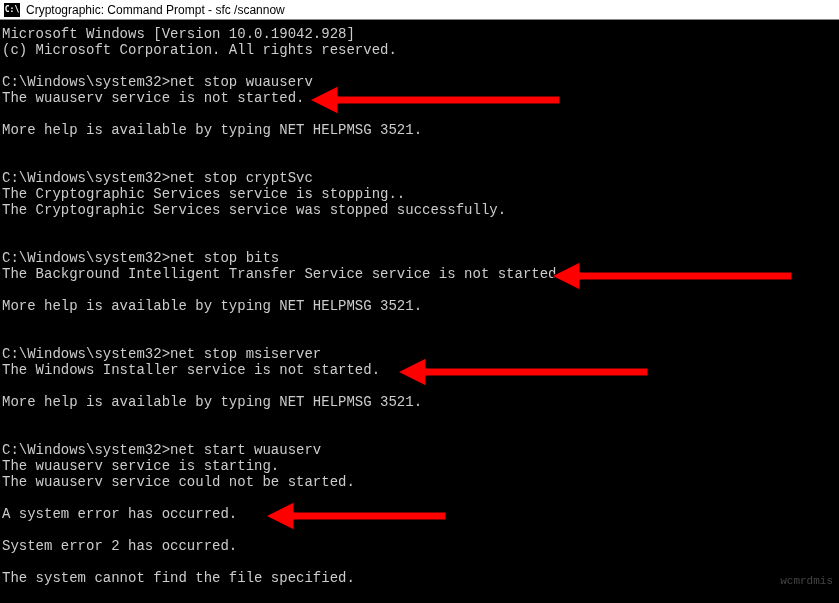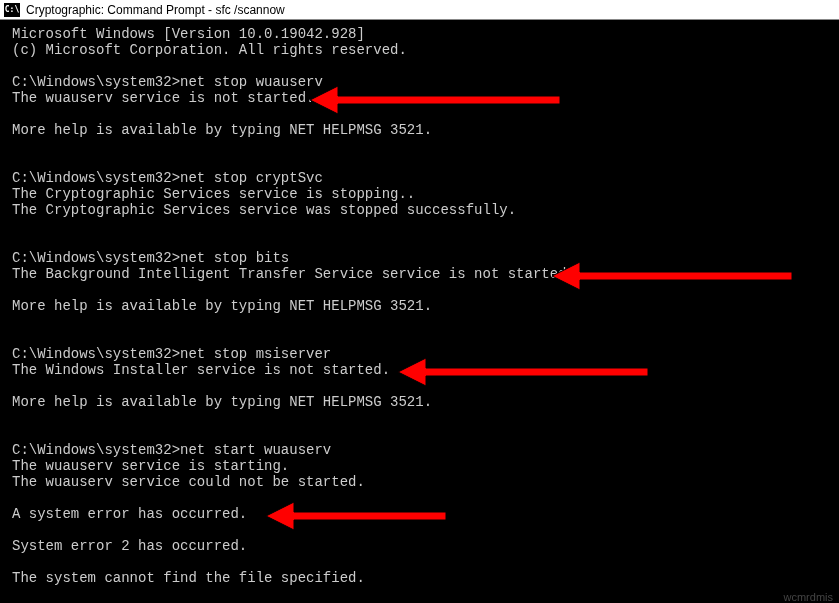--- a/index.html
+++ b/index.html
@@ -35,43 +35,43 @@
       color: #fff;
       font-size: 8px;
       display: inline-flex;
       align-items: center;
       justify-content: center;
       margin-right: 6px;
       font-family: Consolas, monospace;
       font-weight: bold;
     }
     .terminal {
-      padding: 6px 12px;
+      padding: 6px 2px;
       line-height: 16px;
       white-space: pre;
       position: relative;
     }
     .line {
       display: block;
       min-height: 16px;
     }
     .arrow {
       position: absolute;
       pointer-events: none;
     }
     .arrow svg {
       display: block;
     }
     .watermark {
       position: absolute;
-      bottom: 0;
+      bottom: 16px;
       right: 6px;
       color: #444;
       font-size: 11px;
-      font-family: Liberation Sans, sans-serif;
+      font-family: Liberation Mono, monospace;
     }
   </style>
 </head>
 <body>
 
 <div class="titlebar">
   <span class="titlebar-icon">C:\</span>
   <span>Cryptographic: Command Prompt - sfc   /scannow</span>
 </div>
 

